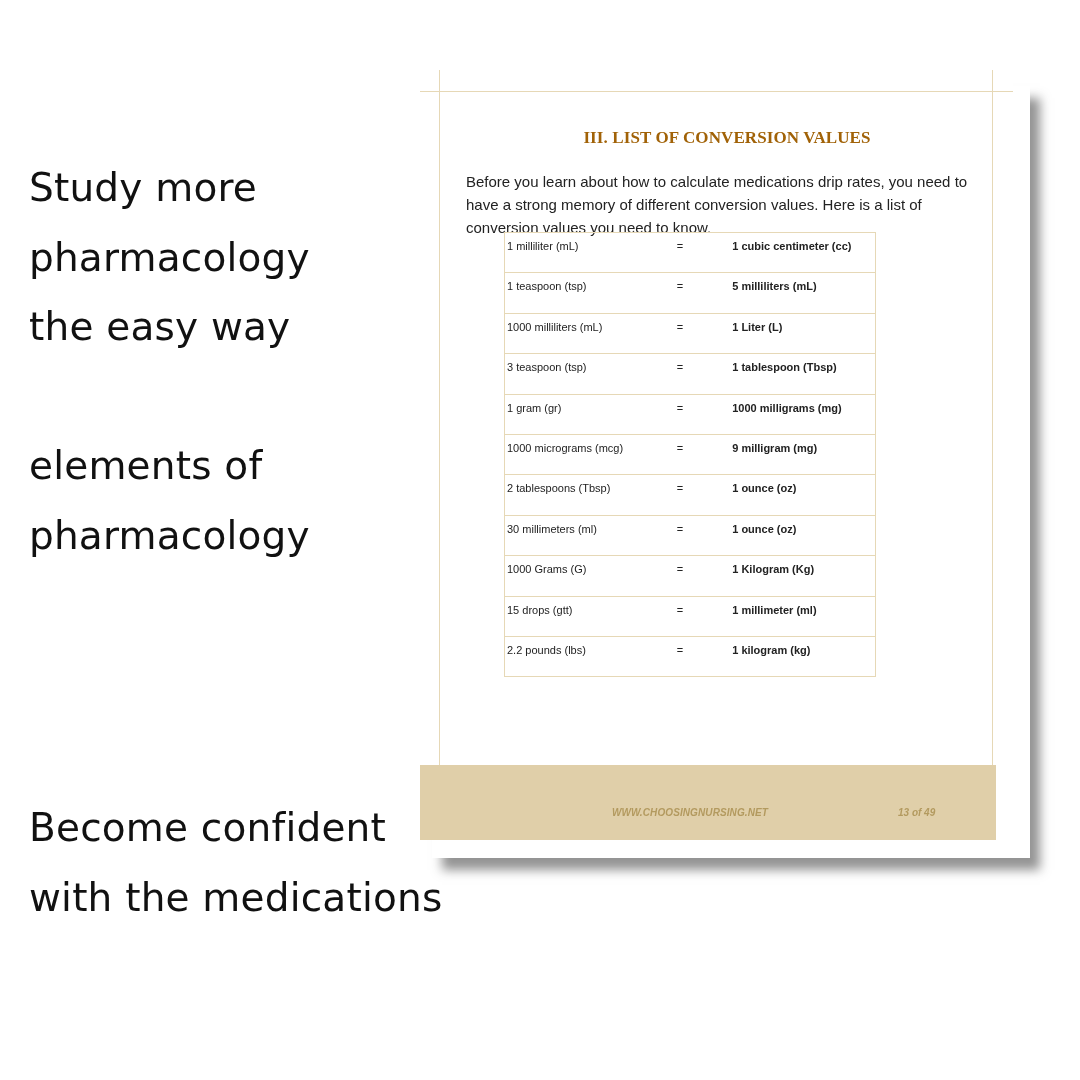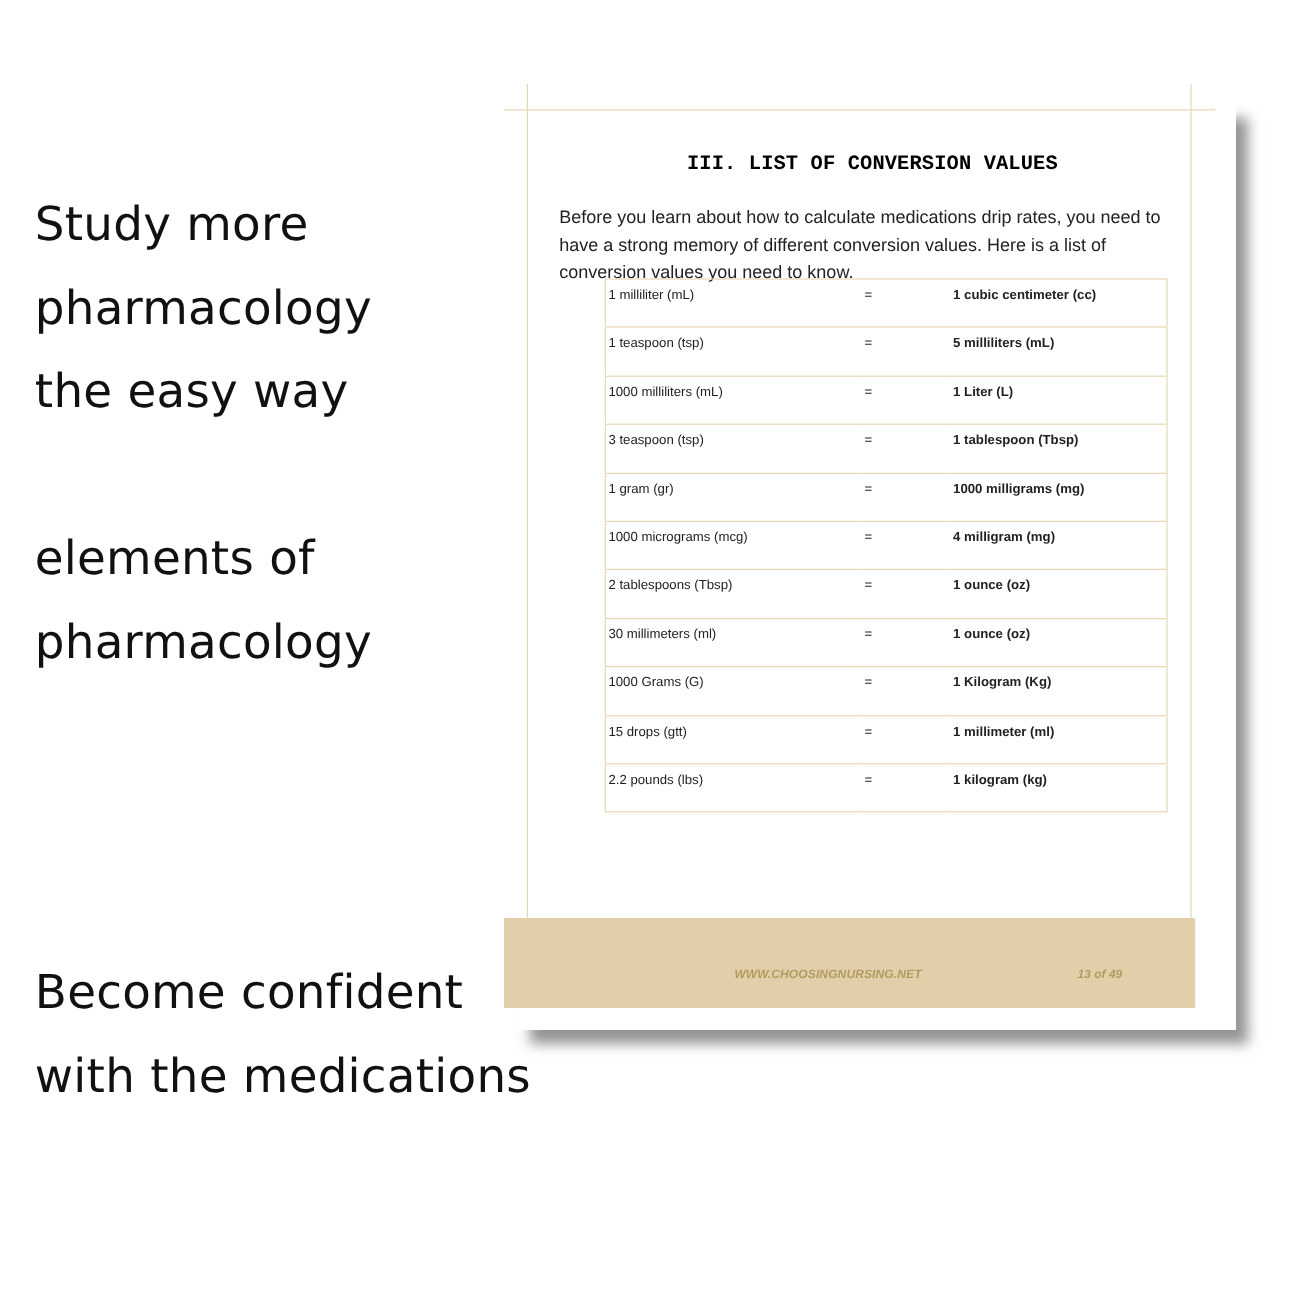--- a/index.html
+++ b/index.html
@@ -29,30 +29,30 @@
   .page {
     position: absolute; left: 420px; top: 70px; width: 593px; height: 770px;
     background: #ffffff; z-index: 1; overflow: hidden;
   }
   .frame-v-left { position: absolute; left: 19px; top: 0; width: 1px; height: 695px; background: #e6d8b6; }
   .frame-v-right { position: absolute; left: 572px; top: 0; width: 1px; height: 695px; background: #e6d8b6; }
   .frame-h-top { position: absolute; left: 0; top: 21px; width: 593px; height: 1px; background: #e6d8b6; }
 
   .doc-title {
     position: absolute; left: 0; top: 58px; width: 614px; text-align: center;
-    font-family: Liberation Mono, monospace; font-weight: bold; font-size: 17px;
-    color: #000000; letter-spacing: 0.1px;
+    font-family: Liberation Serif, serif; font-weight: bold; font-size: 17px;
+    color: #a16207; letter-spacing: 0.1px;
   }
   .doc-intro {
     position: absolute; left: 46px; top: 100px; width: 530px;
     font-size: 15px; line-height: 23px; color: #222222;
   }
 
   .conv-table {
-    position: absolute; left: 84px; top: 162px; width: 469px;
+    position: absolute; left: 84px; top: 162px; width: 372px;
     border-collapse: collapse; border: 1px solid #e6d8b6;
     font-size: 11px; color: #222222;
   }
   .conv-table td {
     height: 40.4px; padding: 0 0 0 2px; vertical-align: top; padding-top: 7px;
     border-top: 1px solid #e6d8b6; box-sizing: border-box;
   }
   .conv-table td.c-from { width: 202px; }
   .conv-table td.c-eq { width: 71px; padding-left: 3px; }
   .conv-table td.c-to { width: 171px; font-weight: bold; }
@@ -120,21 +120,21 @@
         <td class="c-to">1 tablespoon (Tbsp)</td>
       </tr>
       <tr>
         <td class="c-from">1 gram (gr)</td>
         <td class="c-eq">=</td>
         <td class="c-to">1000 milligrams (mg)</td>
       </tr>
       <tr>
         <td class="c-from">1000 micrograms (mcg)</td>
         <td class="c-eq">=</td>
-        <td class="c-to">4 milligram (mg)</td>
+        <td class="c-to">9 milligram (mg)</td>
       </tr>
       <tr>
         <td class="c-from">2 tablespoons (Tbsp)</td>
         <td class="c-eq">=</td>
         <td class="c-to">1 ounce (oz)</td>
       </tr>
       <tr>
         <td class="c-from">30 millimeters (ml)</td>
         <td class="c-eq">=</td>
         <td class="c-to">1 ounce (oz)</td>

